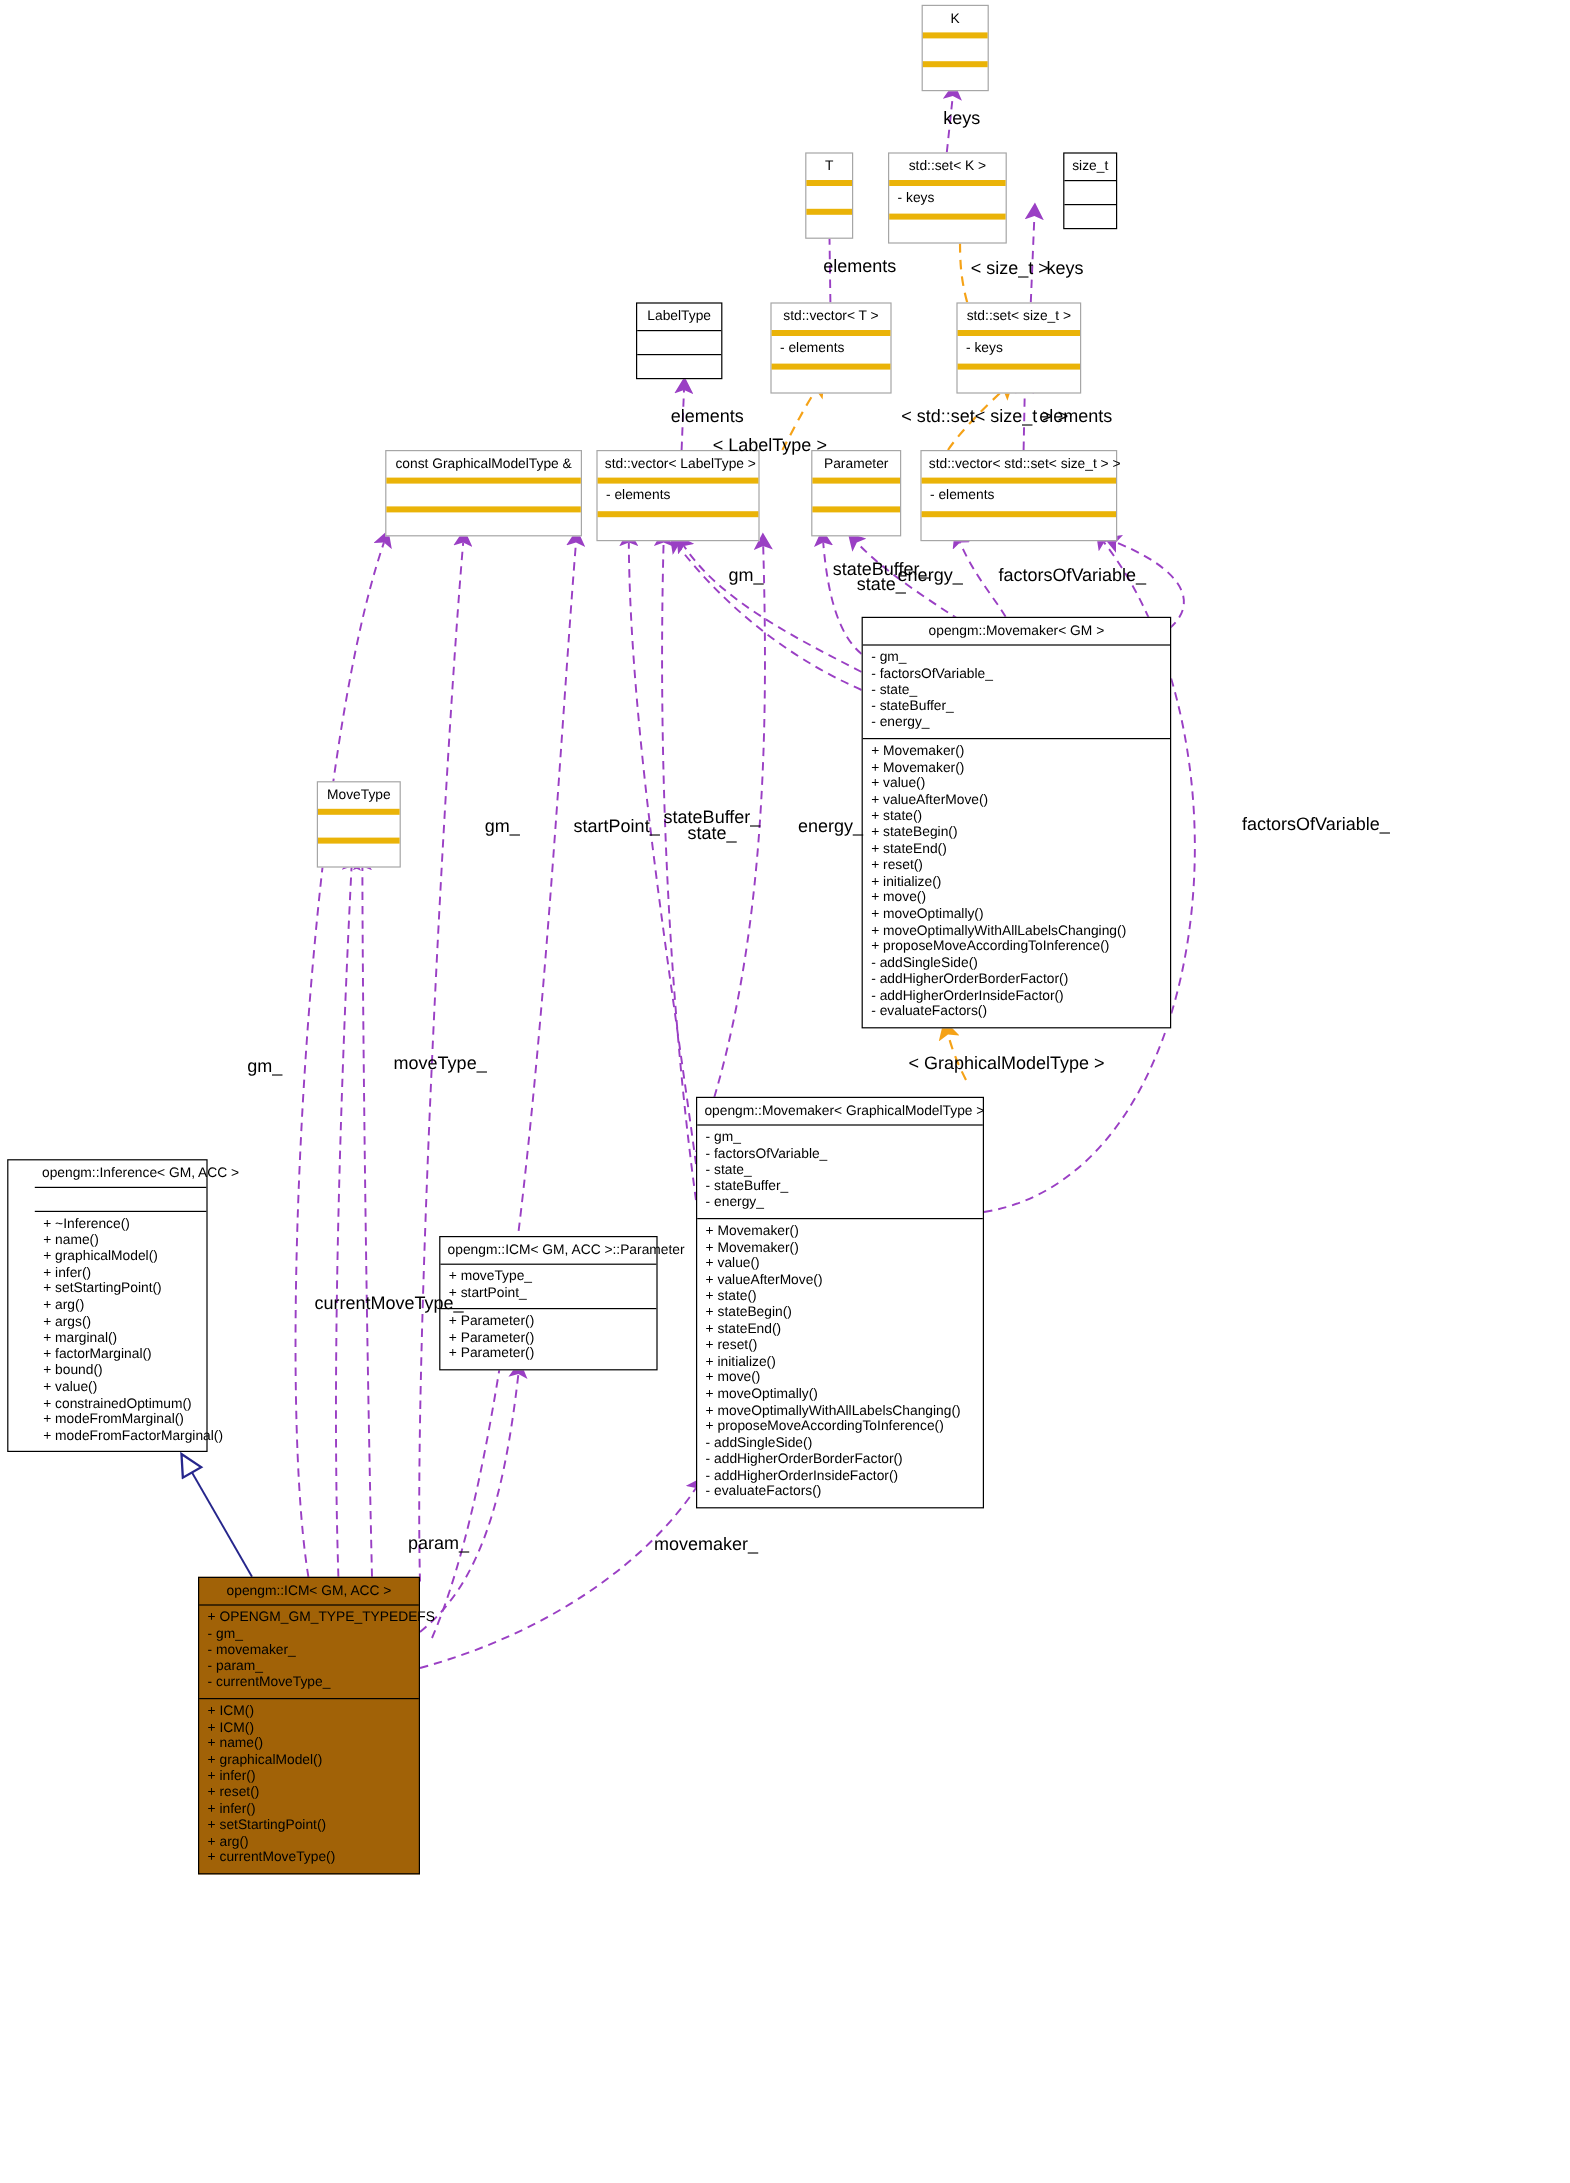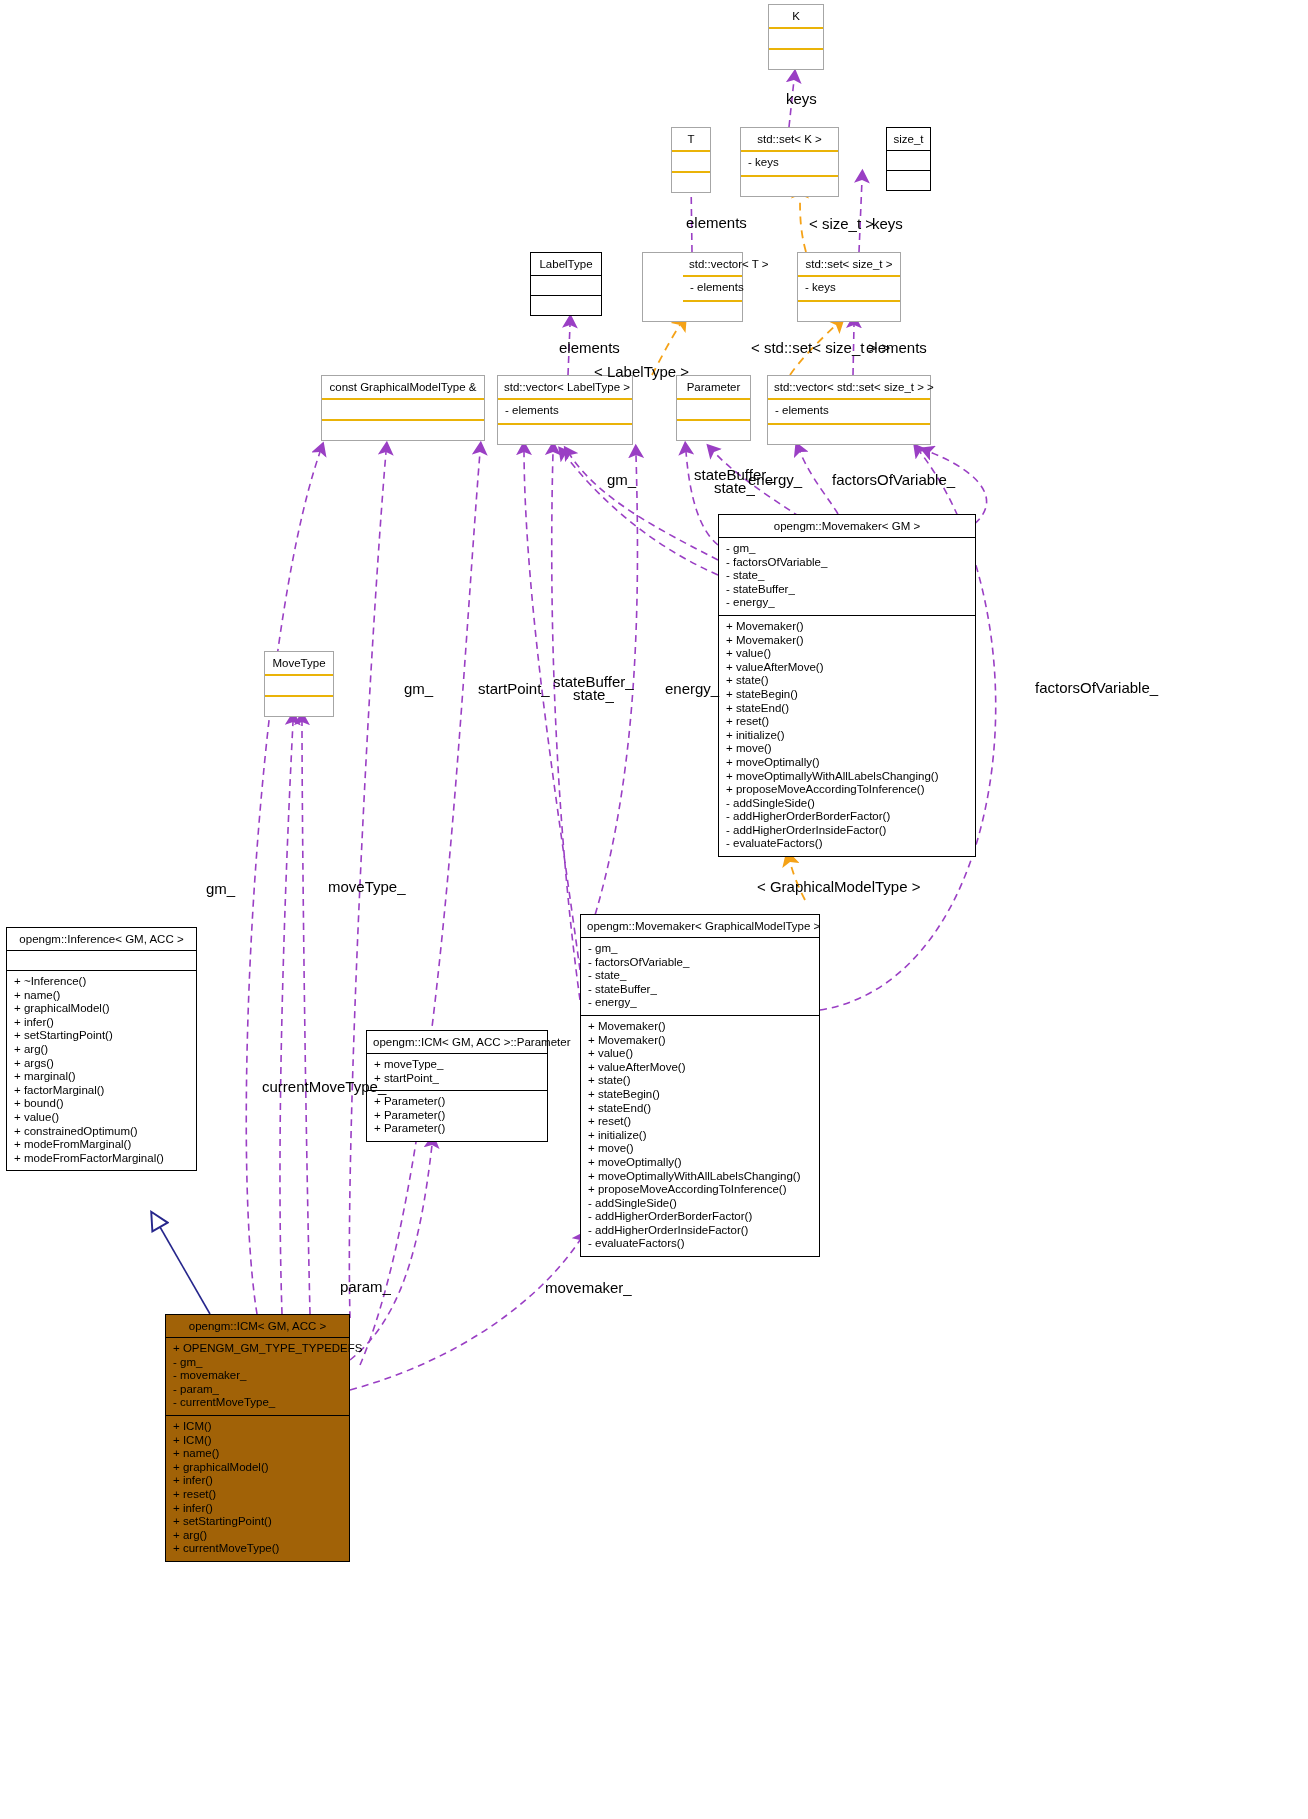--- a/index.html
+++ b/index.html
@@ -39,21 +39,21 @@
     background: #a16207;
     border: 1.6px solid #000000;
   }
   .uml-title {
     text-align: center;
     padding: 4px 6px 4px 6px;
     white-space: nowrap;
     line-height: 14px;
   }
   .uml-sep {
-    border-top: 2px solid #eab308;
+    border-top: 5px solid #eab308;
   }
   .uml-box.bold .uml-sep, .uml-box.filled .uml-sep {
     border-top: 1.6px solid #000000;
   }
   .uml-compartment {
     padding: 4px 6px 5px 7px;
     line-height: 13.6px;
     white-space: nowrap;
   }
   .uml-compartment.empty {
@@ -150,21 +150,21 @@
       <div class="uml-box bold" style="left: 886px; top: 127px; width: 45px;">
         <div class="uml-title">size_t</div>
         <div class="uml-compartment uml-sep empty"></div>
         <div class="uml-compartment uml-sep empty"></div>
       </div>
       <div class="uml-box bold" style="left: 530px; top: 252px; width: 72px;">
         <div class="uml-title">LabelType</div>
         <div class="uml-compartment uml-sep empty"></div>
         <div class="uml-compartment uml-sep empty"></div>
       </div>
-      <div class="uml-box" style="left: 642px; top: 252px; width: 101px; padding-left: 40px;">
+      <div class="uml-box" style="left: 642px; top: 252px; width: 101px;">
         <div class="uml-title">std::vector&lt; T &gt;</div>
         <div class="uml-compartment uml-sep">
           <div class="uml-row">- elements</div>
         </div>
         <div class="uml-compartment uml-sep empty"></div>
       </div>
       <div class="uml-box" style="left: 797px; top: 252px; width: 104px;">
         <div class="uml-title">std::set&lt; size_t &gt;</div>
         <div class="uml-compartment uml-sep">
           <div class="uml-row">- keys</div>
@@ -251,21 +251,21 @@
           <div class="uml-row">+ move()</div>
           <div class="uml-row">+ moveOptimally()</div>
           <div class="uml-row">+ moveOptimallyWithAllLabelsChanging()</div>
           <div class="uml-row">+ proposeMoveAccordingToInference()</div>
           <div class="uml-row">- addSingleSide()</div>
           <div class="uml-row">- addHigherOrderBorderFactor()</div>
           <div class="uml-row">- addHigherOrderInsideFactor()</div>
           <div class="uml-row">- evaluateFactors()</div>
         </div>
       </div>
-      <div class="uml-box bold" style="left: 6px; top: 927px; width: 191px;">
+      <div class="uml-box bold" style="left: 6px; top: 966px; width: 167px; padding-left: 22px;">
         <div class="uml-title">opengm::Inference&lt; GM, ACC &gt;</div>
         <div class="uml-compartment uml-sep empty"></div>
         <div class="uml-compartment uml-sep">
           <div class="uml-row">+ ~Inference()</div>
           <div class="uml-row">+ name()</div>
           <div class="uml-row">+ graphicalModel()</div>
           <div class="uml-row">+ infer()</div>
           <div class="uml-row">+ setStartingPoint()</div>
           <div class="uml-row">+ arg()</div>
           <div class="uml-row">+ args()</div>

